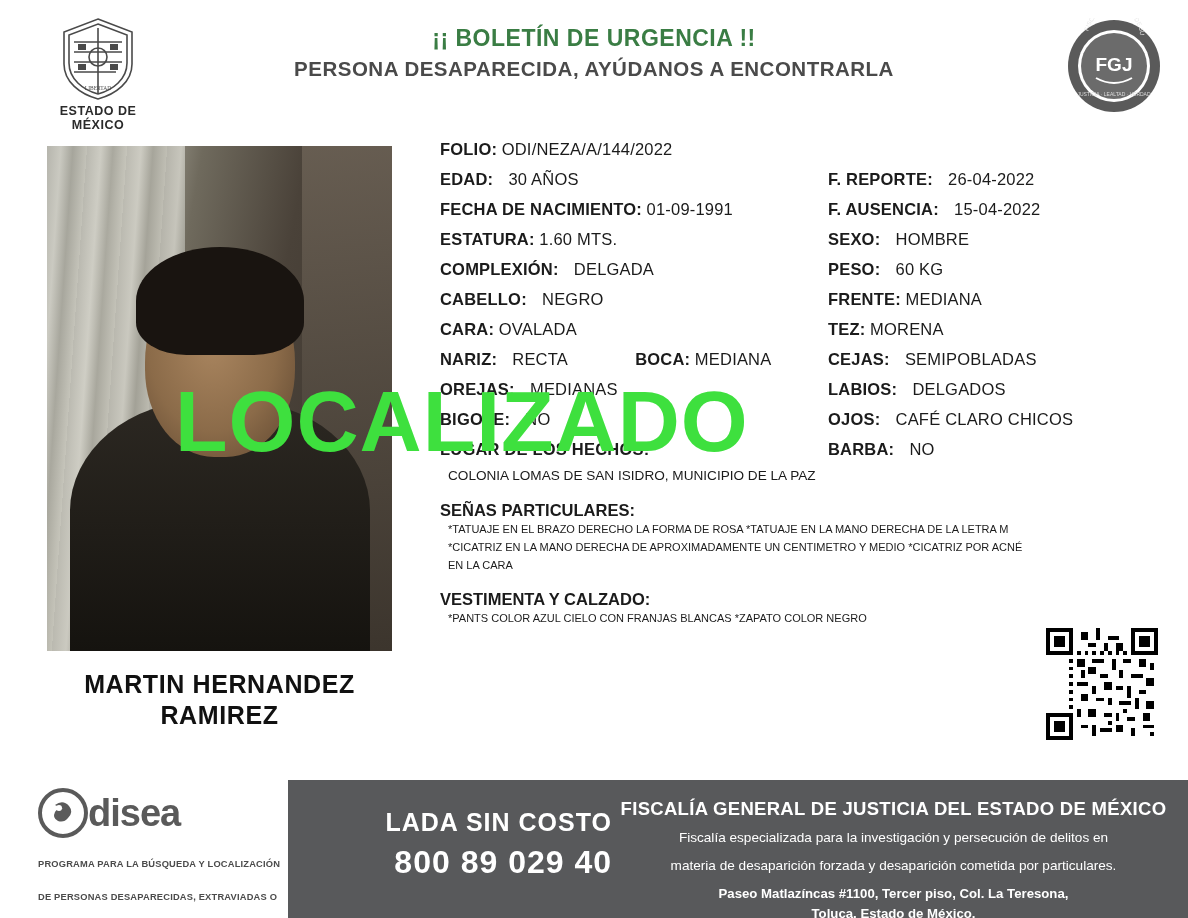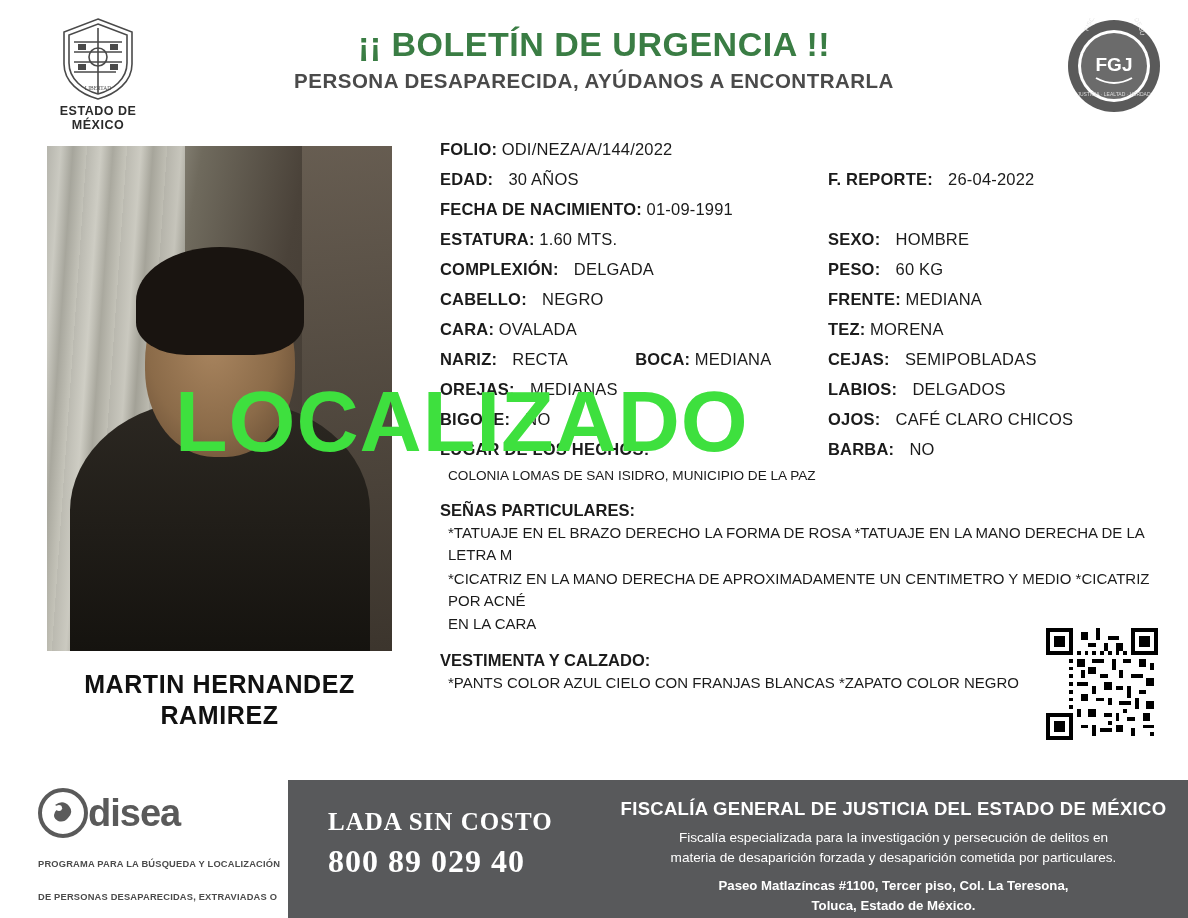--- a/index.html
+++ b/index.html
@@ -43,21 +43,21 @@
     margin-top: 2px;
   }
   .header-titles {
     position: absolute;
     left: 180px;
     right: 180px;
     top: 26px;
     text-align: center;
   }
   .title-main {
-    font-size: 34px;
+    font-size: 23px;
     font-weight: bold;
     color: #3a7d44;
     letter-spacing: 0.5px;
     line-height: 1.1;
   }
   .title-sub {
     font-size: 20.5px;
     font-weight: bold;
     color: #4a4a4a;
     letter-spacing: 0.5px;
@@ -159,21 +159,21 @@
     letter-spacing: 0.2px;
   }
   .spacer-sm { display:inline-block; width: 6px; }
 
   .block-title {
     font-weight: bold;
     font-size: 16.5px;
     margin-top: 4px;
   }
   .block-body {
-    font-size: 15px;
+    font-size: 11px;
     line-height: 1.45;
     margin-left: 8px;
     margin-top: 2px;
   }
   .gap { height: 12px; }
 
   
   .watermark {
     position: absolute;
     left: 175px;
@@ -238,25 +238,24 @@
     position: absolute;
     left: 288px;
     top: 0;
     width: 900px;
     height: 138px;
     background: #58595b;
     color: #fff;
   }
   .lada {
     position: absolute;
-    left: 40px;
+    left: 34px;
     top: 28px;
     width: 290px;
-    text-align: left;
-    font-family: Liberation Serif, serif;
+    text-align: right;
   }
   .lada-title {
     font-size: 25px;
     font-weight: bold;
     letter-spacing: 1px;
   }
   .lada-number {
     font-size: 32px;
     font-weight: bold;
     letter-spacing: 1px;
@@ -366,20 +365,25 @@
       <span class="lbl">F. REPORTE:</span>
       <span class="spacer-sm"></span>
       <span class="val">26-04-2022</span>
     </div>
   </div>
 
   <div class="row">
     <div class="col-left">
       <span class="lbl">FECHA DE NACIMIENTO:</span>
       <span class="val">01-09-1991</span>
+    </div>
+    <div class="col-right">
+      <span class="lbl">F. AUSENCIA:</span>
+      <span class="spacer-sm"></span>
+      <span class="val">15-04-2022</span>
     </div>
   </div>
 
   <div class="row">
     <div class="col-left">
       <span class="lbl">ESTATURA:</span>
       <span class="val">1.60 MTS.</span>
     </div>
     <div class="col-right">
       <span class="lbl">SEXO:</span>
@@ -585,21 +589,21 @@
 <div class="footer">
 
   <div class="grayband">
     <div class="lada">
       <div class="lada-title">LADA SIN COSTO</div>
       <div class="lada-number">800 89 029 40</div>
     </div>
     <div class="fgj-text">
       <div class="fgj-title">FISCALÍA GENERAL DE JUSTICIA DEL ESTADO DE MÉXICO</div>
       <div class="fgj-desc">Fiscalía especializada para la investigación y persecución de delitos en</div>
-      <div class="fgj-desc" style="margin-top:0">materia de desaparición forzada y desaparición cometida por particulares.</div>
+      <div class="fgj-desc" style="margin-top:8px">materia de desaparición forzada y desaparición cometida por particulares.</div>
       <div class="fgj-addr">Paseo Matlazíncas #1100, Tercer piso, Col. La Teresona,</div>
       <div class="fgj-addr" style="margin-top:0">Toluca, Estado de México.</div>
     </div>
   </div>
 
   <div class="odisea">
     <div class="odisea-word">
       <span style="display:inline-block;width:50px;height:50px;">
         <svg width="50" height="50" viewBox="0 0 50 50" xmlns="http://www.w3.org/2000/svg">
           <circle cx="25" cy="25" r="23" fill="none" stroke="#5a5a5a" stroke-width="4"></circle>

